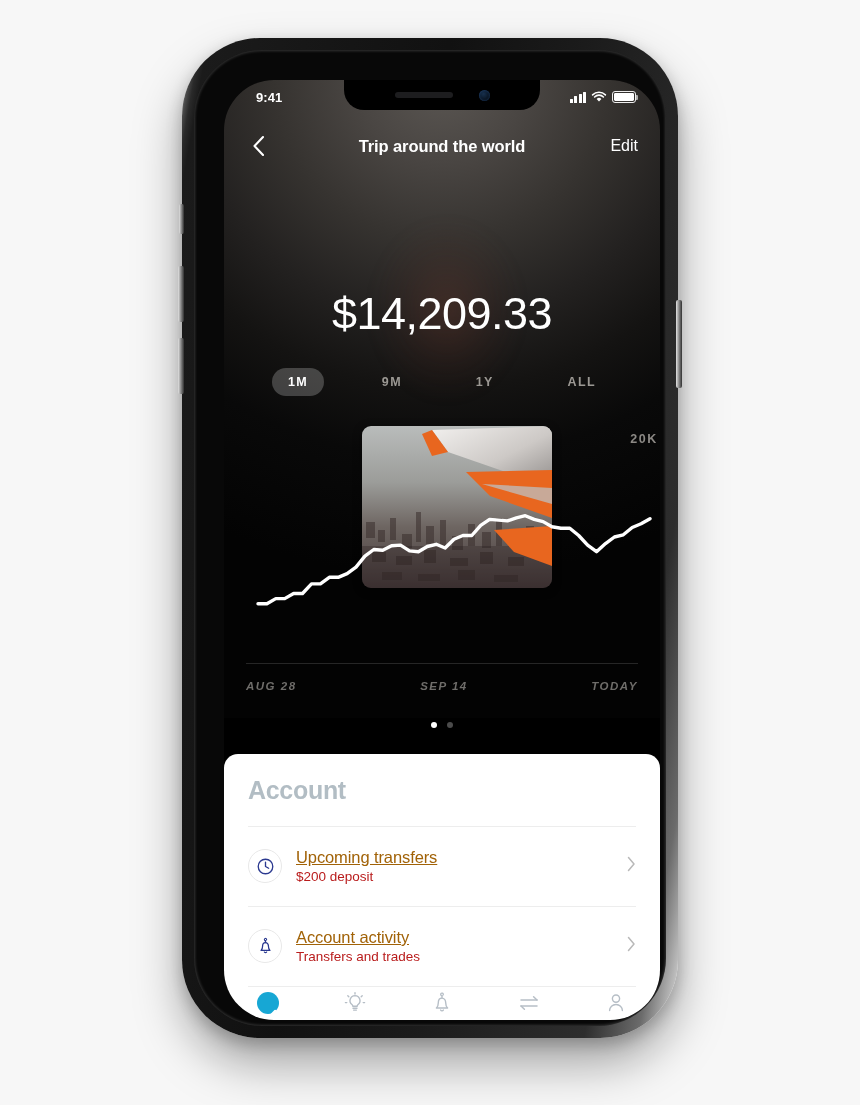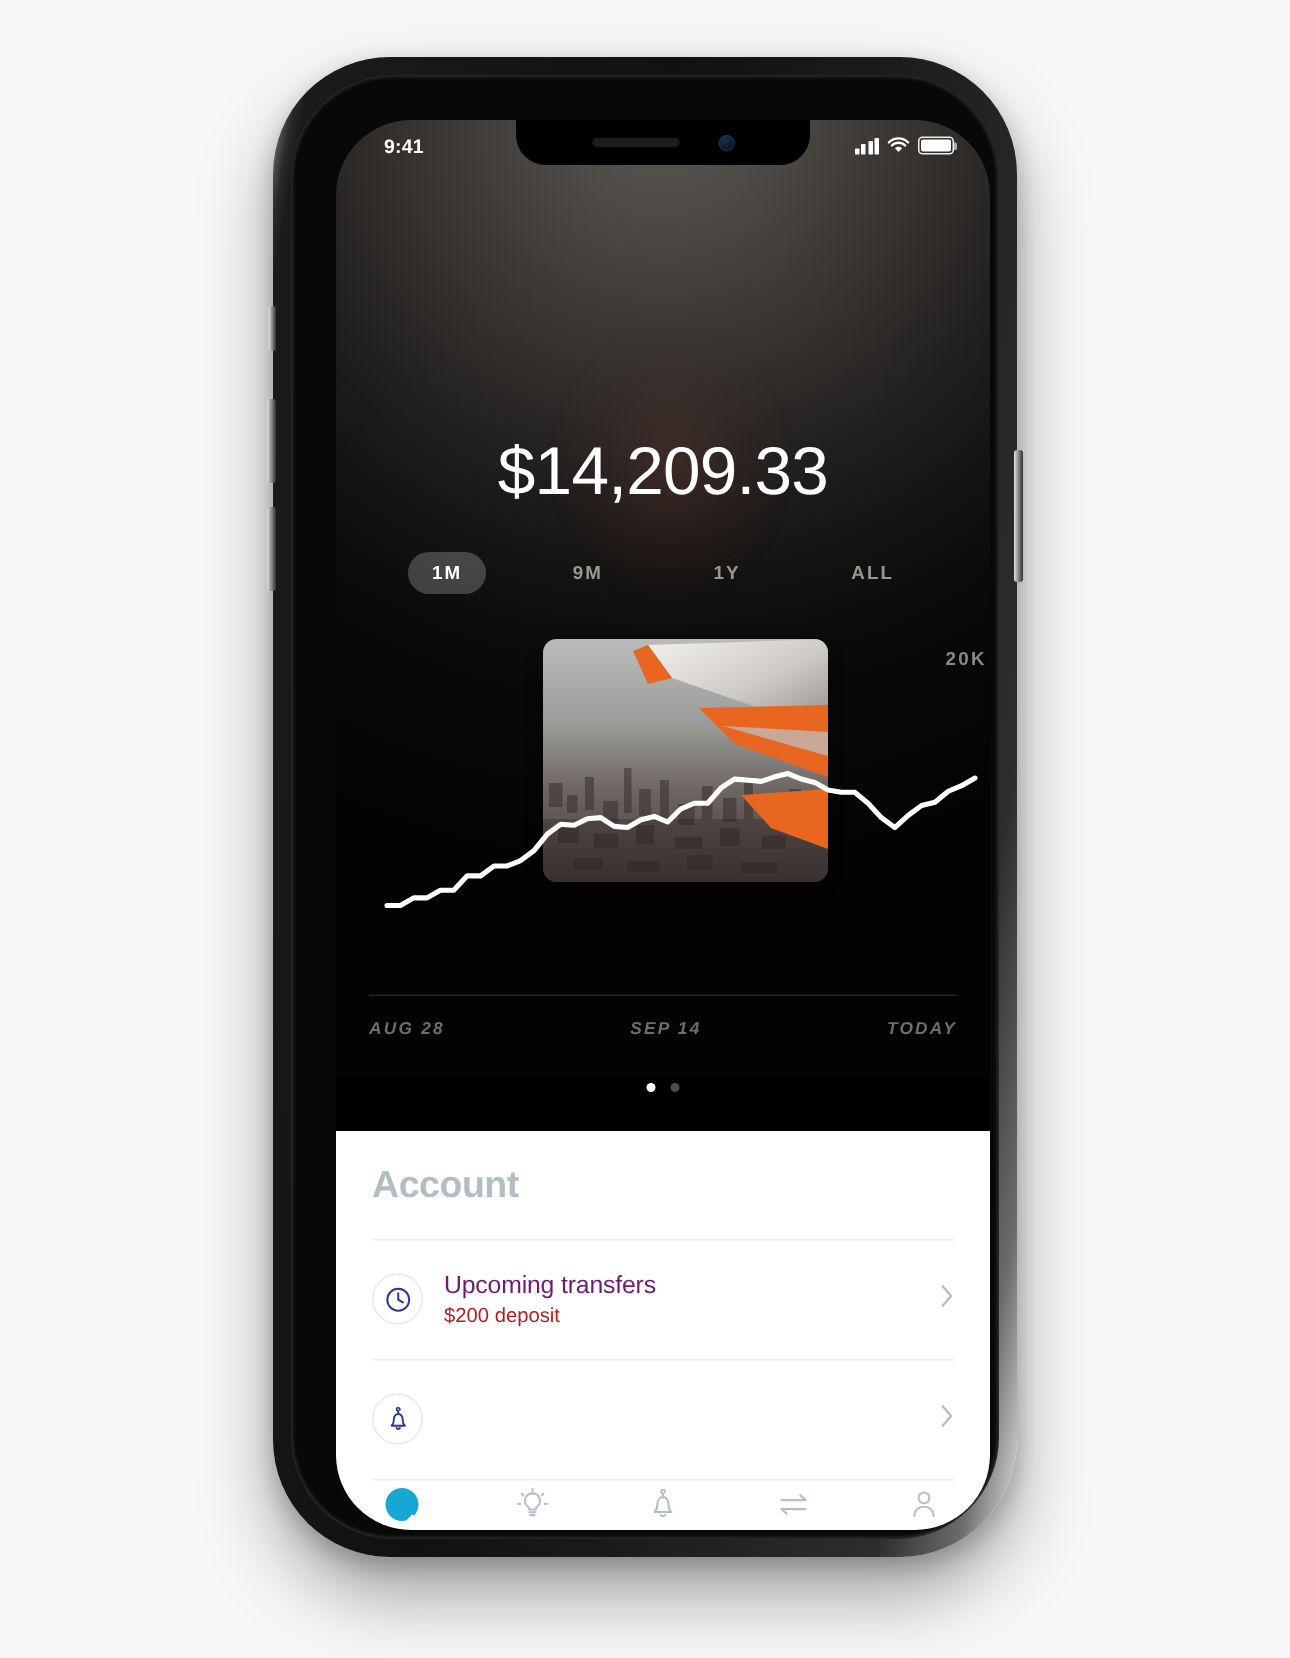--- a/index.html
+++ b/index.html
@@ -228,20 +228,21 @@
   }
   .dot { width: 6px; height: 6px; border-radius: 50%; cursor: pointer; }
   .dot.active { background: #fff; }
   .dot.inactive { background: #4b4b4b; }
 
   
   #sheet {
     position: absolute; left: 0; top: 674px;
     width: 436px; height: 266px;
     background: #fff;
+    border-radius: 14px;
   }
   #sheet-title {
     position: absolute; left: 24px; top: 22px;
     color: #b2bdc4; font-size: 25px; font-weight: bold;
     letter-spacing: -0.3px;
   }
   .divider {
     position: absolute; left: 24px; width: 388px; height: 1px;
     background: #ededed;
   }
@@ -256,21 +257,21 @@
   }
   #row-1 { top: 72px; }
   #row-2 { top: 152px; }
   .row-icon {
     width: 34px; height: 34px; border-radius: 50%;
     border: 1px solid #e8e8e8;
     display: flex; align-items: center; justify-content: center;
     flex: 0 0 34px;
   }
   .row-text { margin-left: 14px; }
-  .row-title { font-size: 16.5px; color: #701a75; letter-spacing: -0.1px; }
+  .row-title { font-size: 16.5px; color: #a16207; letter-spacing: -0.1px; text-decoration: underline; }
   .row-sub { font-size: 13.5px; color: #b91c1c; margin-top: 2px; }
   .row-chevron { margin-left: auto; color: #b9b9b9; }
 
   
   #tab-bar {
     position: absolute; left: 0; top: 232px;
     width: 436px; height: 34px;
     display: flex; align-items: center;
   }
   .tab-item {
@@ -327,20 +328,29 @@
             <path d="M8 10.4 L5.6 7.9 a3.4 3.4 0 0 1 4.8 0 Z" fill="#fff"></path>
             <path d="M3.6 6.0 a6.2 6.2 0 0 1 8.8 0" stroke="#fff" stroke-width="1.6" fill="none" stroke-linecap="round"></path>
             <path d="M1.6 3.9 a9.1 9.1 0 0 1 12.8 0" stroke="#fff" stroke-width="1.6" fill="none" stroke-linecap="round"></path>
           </svg>
           <div id="battery">
             <div id="battery-fill"></div>
           </div>
         </div>
       </div>
 
+      <div id="nav-bar">
+        <div id="back-chevron">
+          <svg width="13" height="22" viewBox="0 0 13 22">
+            <path d="M11 2 L2.5 11 L11 20" stroke="#fff" stroke-width="2.1" fill="none" stroke-linecap="round" stroke-linejoin="round"></path>
+          </svg>
+        </div>
+        <div id="nav-title">Trip around the world</div>
+        <div id="edit-button">Edit</div>
+      </div>
 
       <div id="total-amount">$14,209.33</div>
 
       <div id="range-row">
         <div class="range-item active">1M</div>
         <div class="range-item">9M</div>
         <div class="range-item">1Y</div>
         <div class="range-item">ALL</div>
       </div>
 
@@ -446,20 +456,24 @@
 
         <div class="list-row" id="row-2">
           <div class="row-icon">
             <svg width="19" height="19" viewBox="0 0 24 24">
               <path d="M6.4 17 h11.2 c-1.6 -1.5 -1.9 -3.1 -1.9 -5.3 c0 -2.7 -1.6 -4.6 -3.7 -4.6 c-2.1 0 -3.7 1.9 -3.7 4.6 c0 2.2 -0.3 3.8 -1.9 5.3 Z" stroke="#2b3990" stroke-width="1.6" fill="none" stroke-linejoin="round"></path>
               <path d="M10.6 19 a1.6 1.6 0 0 0 2.8 0" stroke="#2b3990" stroke-width="1.6" fill="none" stroke-linecap="round"></path>
               <path d="M12 7.1 L12 4.6" stroke="#2b3990" stroke-width="1.6" fill="none" stroke-linecap="round"></path>
               <path d="M12 4.6 a1.4 1.4 0 1 1 1.3 -0.9" stroke="#2b3990" stroke-width="1.4" fill="none" stroke-linecap="round"></path>
             </svg>
           </div>
+          <div class="row-text">
+            <div class="row-title">Account activity</div>
+            <div class="row-sub">Transfers and trades</div>
+          </div>
           <div class="row-chevron">
             <svg width="9" height="16" viewBox="0 0 9 16">
               <path d="M1.5 1.5 L7 8 L1.5 14.5" stroke="#b9b9b9" stroke-width="1.5" fill="none" stroke-linecap="round" stroke-linejoin="round"></path>
             </svg>
           </div>
         </div>
 
         <div class="divider" id="div-3"></div>
 
         <div id="tab-bar">

